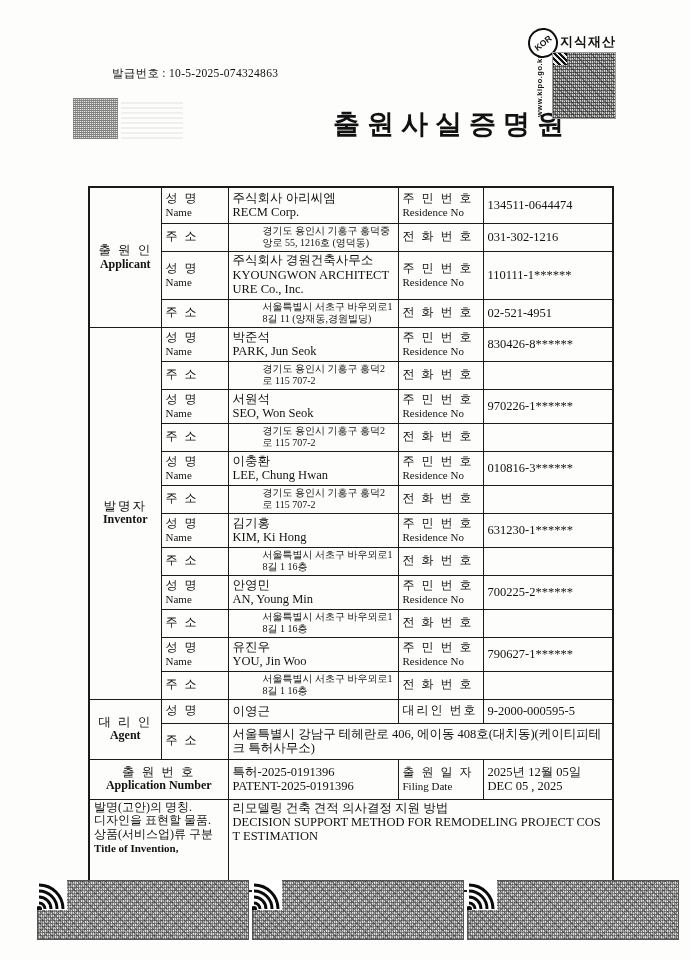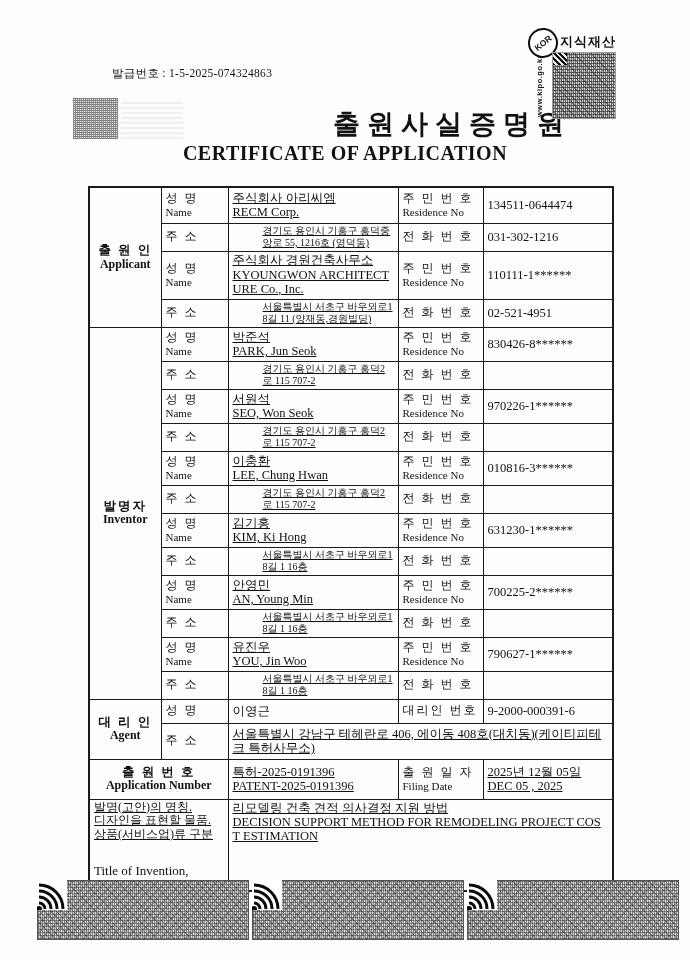--- a/index.html
+++ b/index.html
@@ -38,56 +38,55 @@
     font-size:7.5px;font-weight:bold;letter-spacing:.5px;font-family:"Liberation Sans",sans-serif;}
   .kor-logo{position:absolute;left:528px;top:28px;width:26px;height:26px;border:2.5px solid #0d0d0d;
     border-radius:50%;transform:rotate(-38deg);background:#fff;
     display:flex;align-items:center;justify-content:center;
     font-family:"Liberation Sans",sans-serif;font-size:8.5px;font-weight:bold;}
   
   table.cert{position:absolute;left:88px;top:186px;width:524px;border-collapse:collapse;
     table-layout:fixed;border:2px solid #1b1b1b;}
   table.cert td{border:1px solid #1b1b1b;padding:1px 4px;overflow:hidden;line-height:1.15;}
   .c-cat{text-align:center;}
-  .c-cat .ko{display:block;font-size:12.5px;letter-spacing:2px;font-weight:bold;}
+  .c-cat .ko{display:block;font-size:12.5px;letter-spacing:2px;}
   .c-cat .en{display:block;font-weight:bold;font-size:12px;letter-spacing:0;}
   .c-label{}
   .c-label .ko{display:block;font-size:12px;letter-spacing:2px;white-space:nowrap;}
   .c-label .en{display:block;font-weight:normal;font-size:11px;letter-spacing:0;}
   .c-value{font-size:12.5px;word-break:break-all;}
-  .c-value .ln{display:block;text-decoration:underline;}
+  .c-value .ln{display:block;}
   .c-value .small{font-size:10px;line-height:1.25;margin-left:30px;}
   tr.h-a1{height:36px;} tr.h-a2{height:28px;} tr.h-a3{height:48px;} tr.h-a4{height:28px;}
   tr.h-nm{height:34px;} tr.h-ad{height:26px;}
   tr.h-g1{height:24px;} tr.h-g2{height:36px;}
   tr.h-ap{height:40px;} tr.h-ti{height:92px;padding-left:36px;}
   td.top{vertical-align:top;}
-  .inv-label-gap{margin-top:22px;display:block;font-weight:normal;font-size:13px;}
+  .inv-label-gap{display:block;font-weight:bold;font-size:11px;}
   .ti-ko{display:block;font-size:12px;}
   
   .bigbar{position:absolute;top:880px;width:210px;height:58px;border:1px solid #555;
     background-color:#dcdcdc;
     background-image:
       repeating-linear-gradient(0deg, rgba(30,30,30,.4) 0 1px, transparent 1px 3px),
       repeating-linear-gradient(90deg, rgba(50,50,50,.45) 0 1px, transparent 1px 2px),
       repeating-linear-gradient(45deg, rgba(0,0,0,.3) 0 1px, transparent 1px 4px),
       repeating-linear-gradient(135deg, rgba(0,0,0,.2) 0 2px, transparent 2px 6px);}
   .bb1{left:37px;} .bb2{left:252px;} .bb3{left:467px;}
   .wave{position:absolute;left:-1px;top:-1px;width:30px;height:30px;background:#fff;}
 </style>
 </head>
 <body>
 
 <div class="page">
 
-  <div class="issue-no">발급번호 : 1-5-2025-074324863</div>
+  <div class="issue-no">발급번호 : 10-5-2025-074324863</div>
   <div class="stamp"></div>
   <div class="stamp-ghost"></div>
   <div class="title-ko">출원사실증명원</div>
-  <div class="title-en">CERTIFICATE OF APPLICATION</div>
 
   <div class="kor-logo">KOR</div>
   <div class="qr-agency">지식재산처</div>
   <div class="qr-url">www.kipo.go.kr</div>
   <div class="qr"></div>
 
   <table class="cert">
     <colgroup>
       <col style="width:72px">
         <col style="width:67px">
@@ -333,21 +332,21 @@
         <span class="ko">대 리 인</span>
         <span class="en">Agent</span>
       </td>
       <td class="c-label">
         <span class="ko">성 명</span>
       </td>
       <td class="c-value">이영근</td>
       <td class="c-label">
         <span class="ko">대리인 번호</span>
       </td>
-      <td class="c-value">9-2000-000391-6</td>
+      <td class="c-value">9-2000-000595-5</td>
     </tr>
     <tr class="h-g2">
       <td class="c-label">
         <span class="ko">주 소</span>
       </td>
       <td class="c-value" colspan="3">
         <span class="ln">서울특별시 강남구 테헤란로 406, 에이동 408호(대치동)(케이티피테크 특허사무소)</span>
       </td>
     </tr>
 

